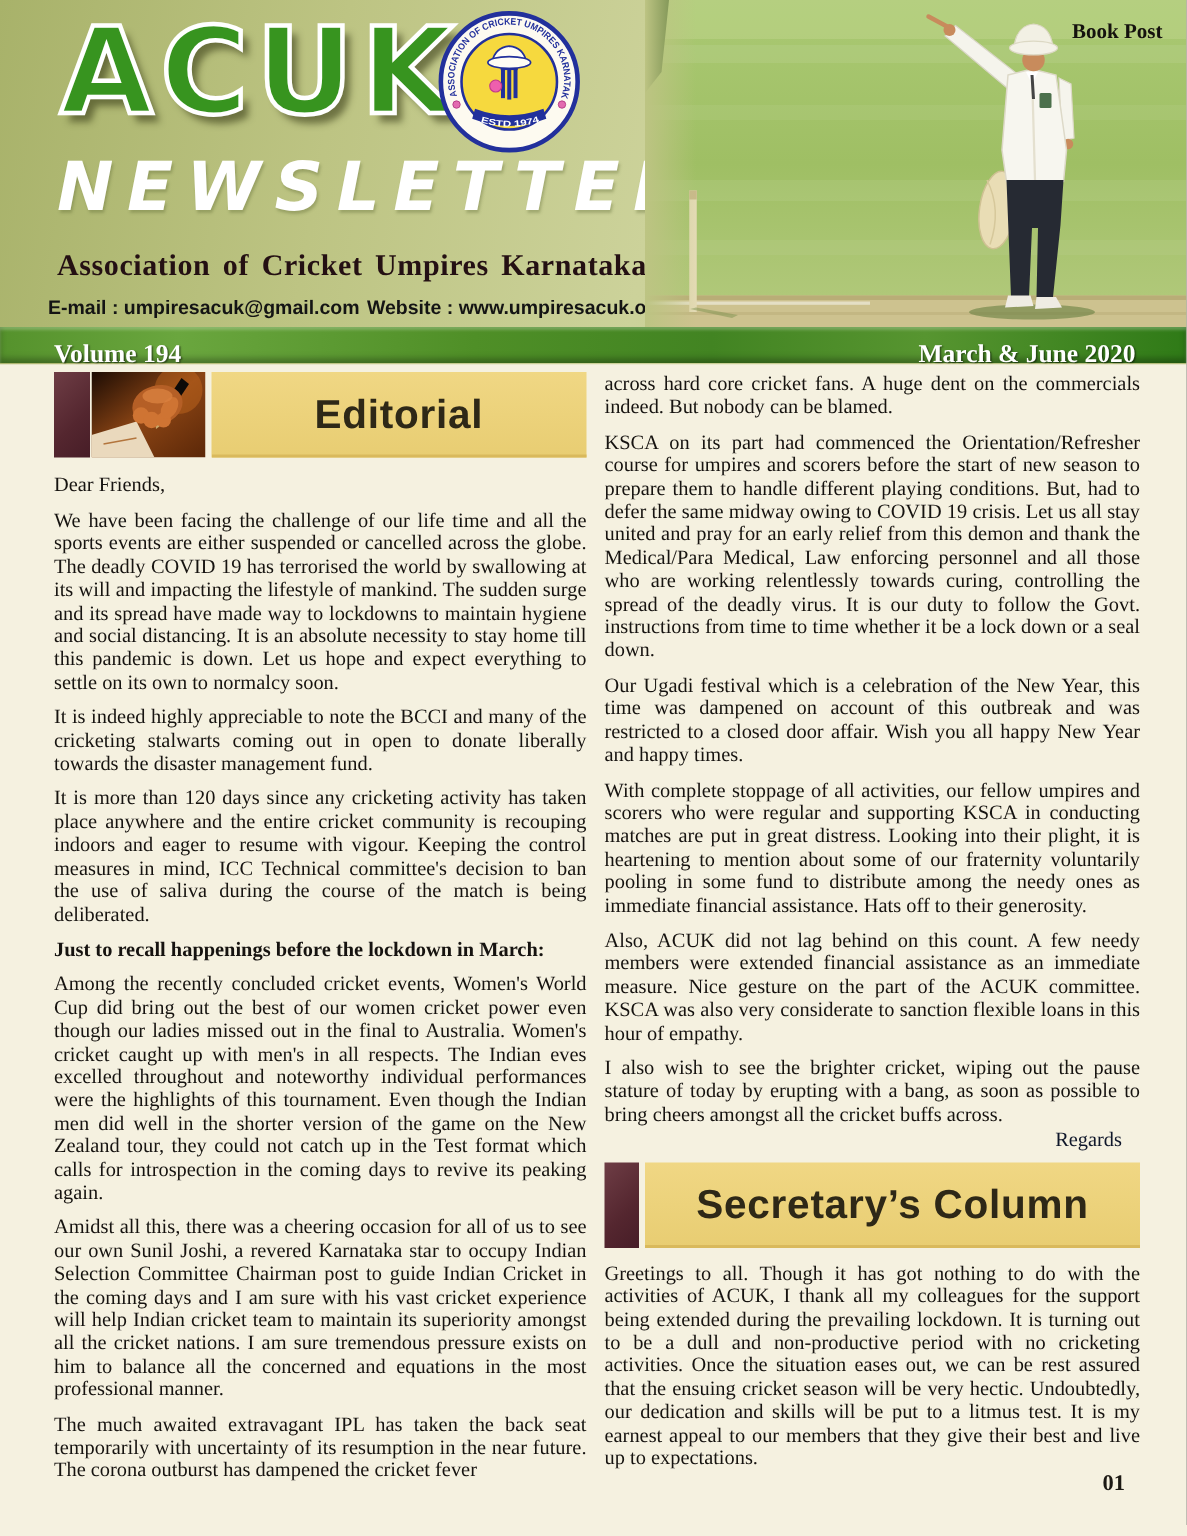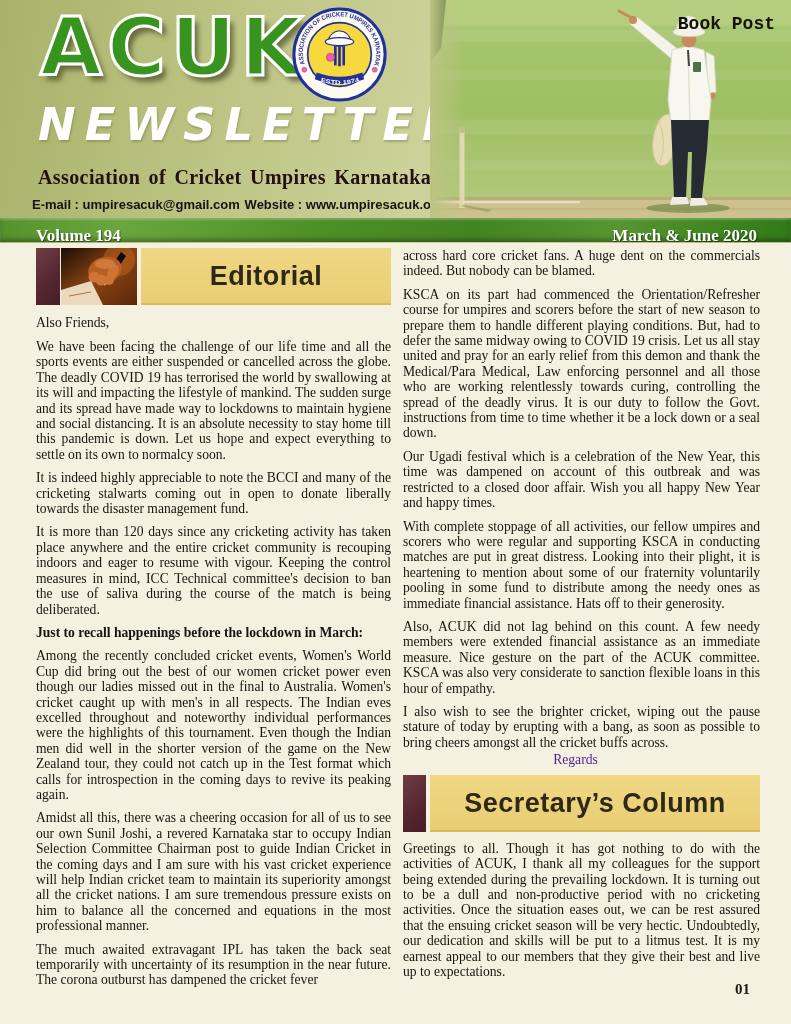--- a/index.html
+++ b/index.html
@@ -36,21 +36,21 @@
     font-family:"Liberation Sans",sans-serif;font-weight:bold;font-size:13px;color:#141414;
   }
   .photo{position:absolute;left:430px;top:0;width:361px;height:218px;}
   .photo svg{position:absolute;left:0;top:0;}
   .photo .soft-edge{
     position:absolute;left:0;top:0;width:34px;height:218px;
     background:linear-gradient(90deg,#bdc483 0%,rgba(189,196,131,0) 100%);
   }
   .book-post{
     position:absolute;right:16px;top:14px;
-    font-family:Liberation Mono, monospace;font-weight:bold;font-size:18px;color:#15120e;
+    font-family:Liberation Serif, serif;font-weight:bold;font-size:14px;color:#15120e;
   }
   .issue-bar{
     position:absolute;left:0;top:218px;width:791px;height:24px;
     display:flex;justify-content:space-between;align-items:center;
     padding:11px 34px 0 36px;box-sizing:border-box;
     background:linear-gradient(90deg,#55922c,#6aa63e 15%,#4f8f27 40%,#428422 60%,#579530 78%,#2f7a17);
     box-shadow:inset 0 2px 2px rgba(255,255,255,.25), inset 0 -3px 4px rgba(0,0,0,.3);
   }
   .issue-bar span{
     font-family:"Liberation Serif",serif;font-weight:bold;font-size:17px;color:#ffffff;
@@ -83,22 +83,22 @@
     display:flex;align-items:center;justify-content:center;
     box-shadow:inset 0 -2px 0 #d9b95c;
   }
   .tan-box span{
     font-family:"Liberation Sans",sans-serif;font-weight:bold;font-size:27px;
     color:#2e2817;letter-spacing:.5px;
   }
   .secretary-header .maroon-bar{flex:0 0 23px;}
   .secretary-header{margin-top:4px;}
   .regards{
-    text-align:center;padding-right:12px;margin:0 0 6px 0;
-    font-size:13.6px;line-height:16.5px;color:#4c1d95;
+    text-align:right;padding-right:12px;margin:0 0 6px 0;
+    font-size:13.6px;line-height:16.5px;color:#0f172a;
   }
   .page-num{
     text-align:right;padding-right:10px;margin-top:2px;
     font-family:"Liberation Serif",serif;font-weight:bold;font-size:15px;color:#1c1914;
   }
 </style>
 </head>
 <body>
 
 <div class="page">
@@ -224,21 +224,21 @@
           <circle cx="40" cy="32" r="5.5" fill="#cf7433"></circle>
           <circle cx="48" cy="32" r="5" fill="#cf7433"></circle>
           <ellipse cx="52" cy="24" rx="5" ry="8" fill="#cf7433" transform="rotate(30 52 24)"></ellipse>
           <ellipse cx="44" cy="16" rx="10" ry="5" fill="#d98140" opacity=".8"></ellipse>
         </svg>
         <div class="tan-box">
           <span>Editorial</span>
         </div>
       </div>
 
-      <p class="salutation">Also Friends,</p>
+      <p class="salutation">Dear Friends,</p>
       <p class="body-p">We have been facing the challenge of our life time and all the sports events are either suspended or cancelled across the globe. The deadly COVID 19 has terrorised the world by swallowing at its will and impacting the lifestyle of mankind. The sudden surge and its spread have made way to lockdowns to maintain hygiene and social distancing. It is an absolute necessity to stay home till this pandemic is down. Let us hope and expect everything to settle on its own to normalcy soon.</p>
       <p class="body-p">It is indeed highly appreciable to note the BCCI and many of the cricketing stalwarts coming out in open to donate liberally towards the disaster management fund.</p>
       <p class="body-p">It is more than 120 days since any cricketing activity has taken place anywhere and the entire cricket community is recouping indoors and eager to resume with vigour. Keeping the control measures in mind, ICC Technical committee's decision to ban the use of saliva during the course of the match is being deliberated.</p>
       <p class="body-p bold">Just to recall happenings before the lockdown in March:</p>
       <p class="body-p">Among the recently concluded cricket events, Women's World Cup did bring out the best of our women cricket power even though our ladies missed out in the final to Australia. Women's cricket caught up with men's in all respects. The Indian eves excelled throughout and noteworthy individual performances were the highlights of this tournament. Even though the Indian men did well in the shorter version of the game on the New Zealand tour, they could not catch up in the Test format which calls for introspection in the coming days to revive its peaking again.</p>
       <p class="body-p">Amidst all this, there was a cheering occasion for all of us to see our own Sunil Joshi, a revered Karnataka star to occupy Indian Selection Committee Chairman post to guide Indian Cricket in the coming days and I am sure with his vast cricket experience will help Indian cricket team to maintain its superiority amongst all the cricket nations. I am sure tremendous pressure exists on him to balance all the concerned and equations in the most professional manner.</p>
       <p class="body-p">The much awaited extravagant IPL has taken the back seat temporarily with uncertainty of its resumption in the near future. The corona outburst has dampened the cricket fever</p>
     </section>
 
     <section class="col col-right">

